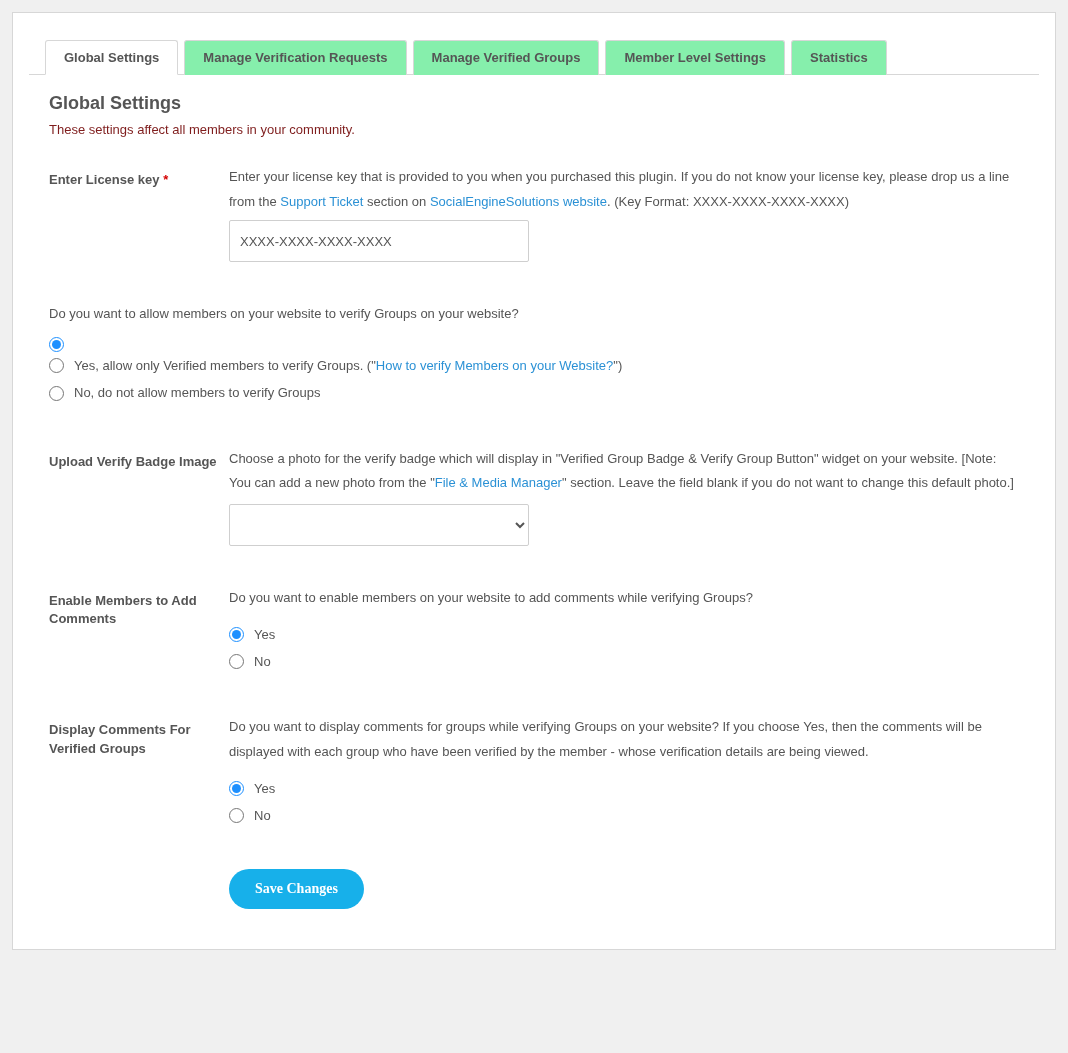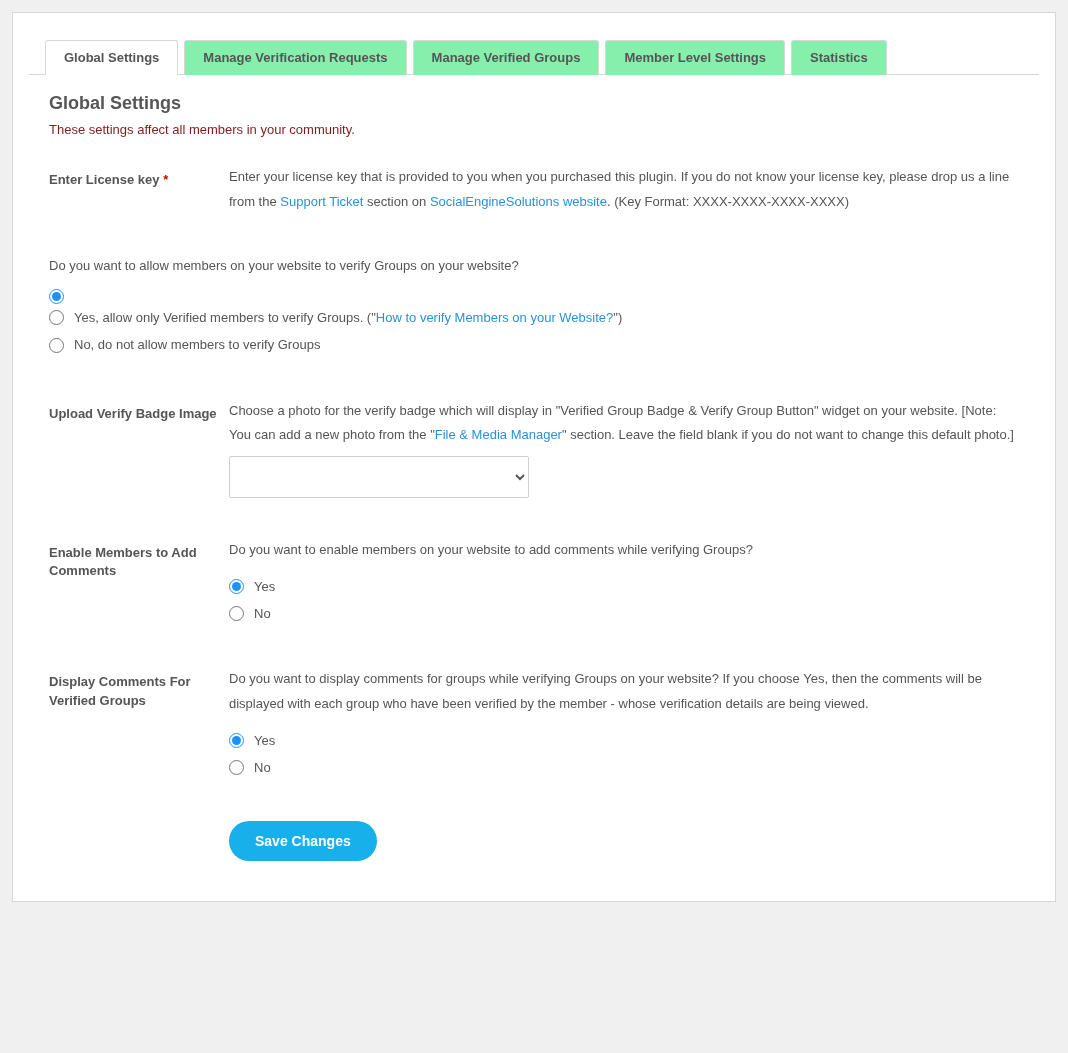--- a/index.html
+++ b/index.html
@@ -110,20 +110,21 @@
   .btn-primary {
     display: inline-block;
     background: #17b0ea;
     color: #fff;
     font-weight: bold;
     font-size: 14px;
     padding: 12px 26px;
     border: none;
     border-radius: 22px;
     cursor: pointer;
+    font-family: Liberation Serif, serif;
   }
   .submit-row { margin-left: 180px; }
 </style>
 </head>
 <body>
 
 <div class="panel">
 
   <div class="tabs">
     <div class="tab active"><span>Global Settings</span></div>
@@ -137,20 +138,23 @@
     <h2 class="page-title">Global Settings</h2>
     <p class="page-desc">These settings affect all members in your community.</p>
 
     <div class="form-row">
       <div class="form-label">
         <span>Enter License key</span>
         <span class="req">*</span>
       </div>
       <div class="form-field">
         <span>Enter your license key that is provided to you when you purchased this plugin. If you do not know your license key, please drop us a line from the </span><a href="#">Support Ticket</a><span> section on </span><a href="#">SocialEngineSolutions website</a><span>. (Key Format: XXXX-XXXX-XXXX-XXXX)</span>
+        <div>
+          <input type="text" class="text-input" value="XXXX-XXXX-XXXX-XXXX" style="">
+        </div>
       </div>
     </div>
 
     <div class="form-row">
       <div class="form-field">
         <div>Do you want to allow members on your website to verify Groups on your website?</div>
         <div class="radio-group">
           <label class="radio-line">
             <input type="radio" name="allowverify" checked="" style="">
           </label>

